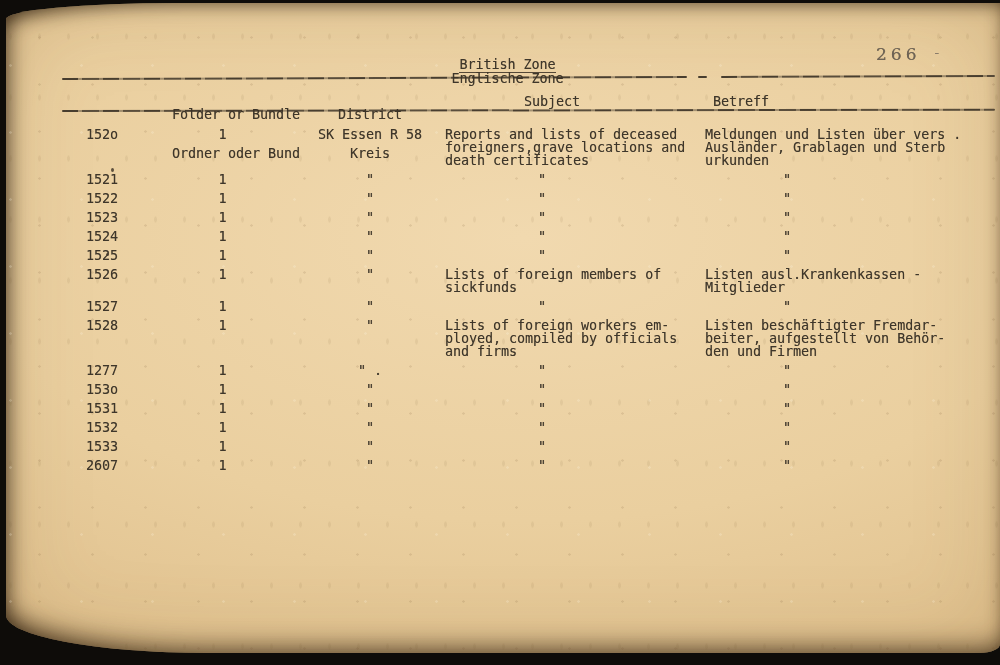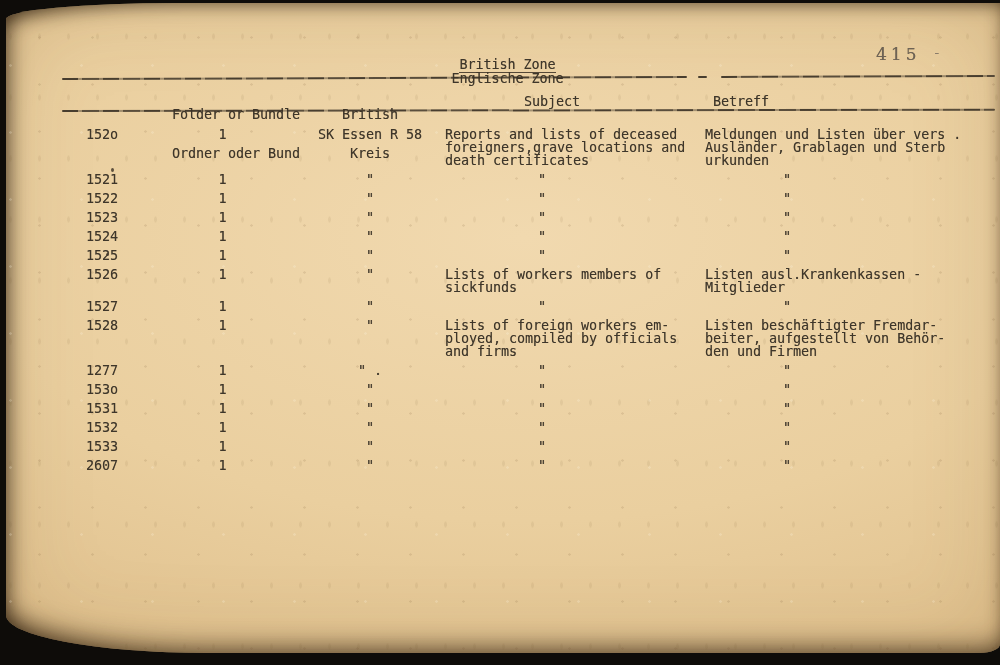--- a/index.html
+++ b/index.html
@@ -89,36 +89,36 @@
 <div class="paper"></div>
 
 <div class="content">
 
   <div class="title">
     <span class="u">British Zone</span><br>
     <span>Englische Zone</span>
   </div>
 
   <div class="pagenum">
-    <span>415</span>
+    <span>266</span>
     <span class="suffix">-</span>
   </div>
 
   <div class="rule rule-top">
     <div class="seg s1"></div>
     <div class="seg s2"></div>
     <div class="seg s3"></div>
   </div>
 
   <div class="hdr h-folder">
     <span class="l">Folder or Bundle</span>
     <span class="l">Ordner oder Bund</span>
   </div>
   <div class="hdr h-district">
-    <span class="l">British</span>
+    <span class="l">District</span>
     <span class="l">Kreis</span>
   </div>
   <div class="hdr h-subject">Subject</div>
   <div class="hdr h-betreff">Betreff</div>
 
   <div class="rule rule-mid">
     <div class="seg s1"></div>
   </div>
 
   <div class="rows">
@@ -171,21 +171,21 @@
     <span class="cell c-folder">1</span>
     <span class="cell c-district ditto">"</span>
     <span class="cell c-subject ditto">"</span>
     <span class="cell c-betreff ditto">"</span>
   </div>
 
   <div class="row">
     <span class="cell c-item">1526</span>
     <span class="cell c-folder">1</span>
     <span class="cell c-district ditto">"</span>
-    <span class="cell c-subject">Lists of workers members of
+    <span class="cell c-subject">Lists of foreign members of
 sickfunds</span>
     <span class="cell c-betreff">Listen ausl.Krankenkassen -
 Mitglieder</span>
   </div>
 
   <div class="row">
     <span class="cell c-item">1527</span>
     <span class="cell c-folder">1</span>
     <span class="cell c-district ditto">"</span>
     <span class="cell c-subject ditto">"</span>

